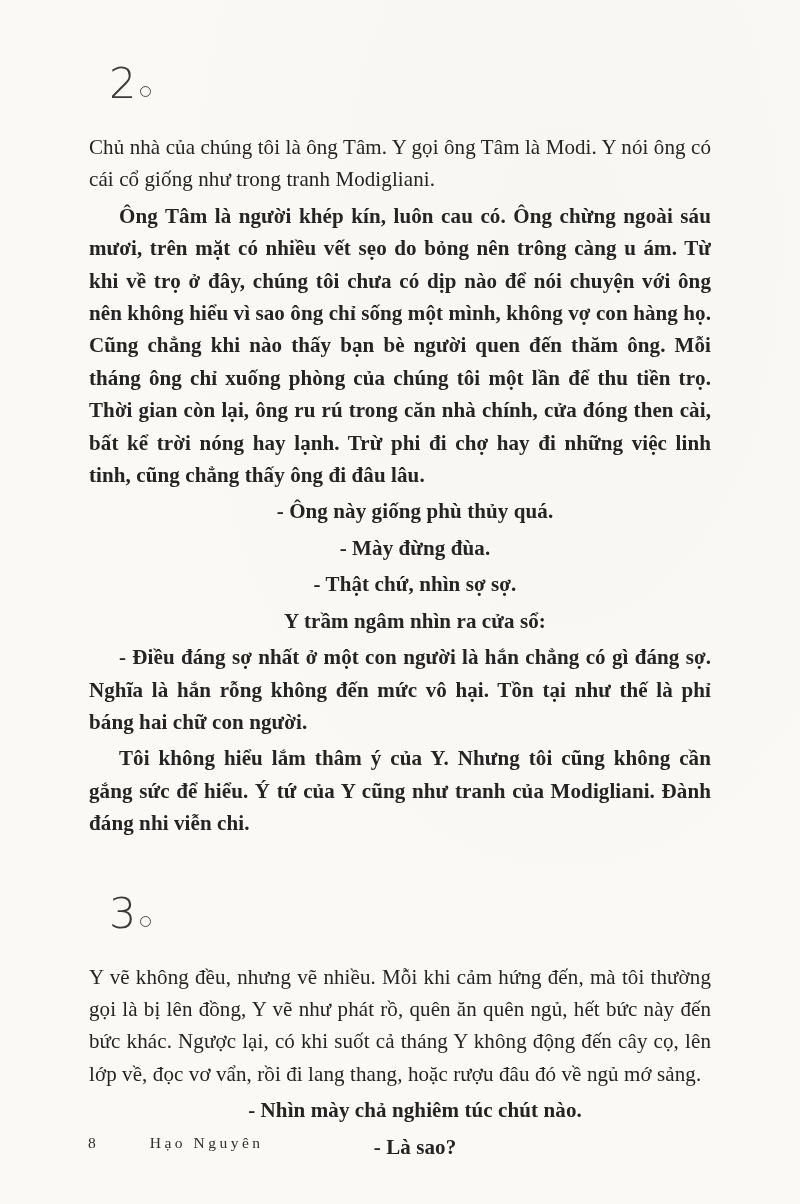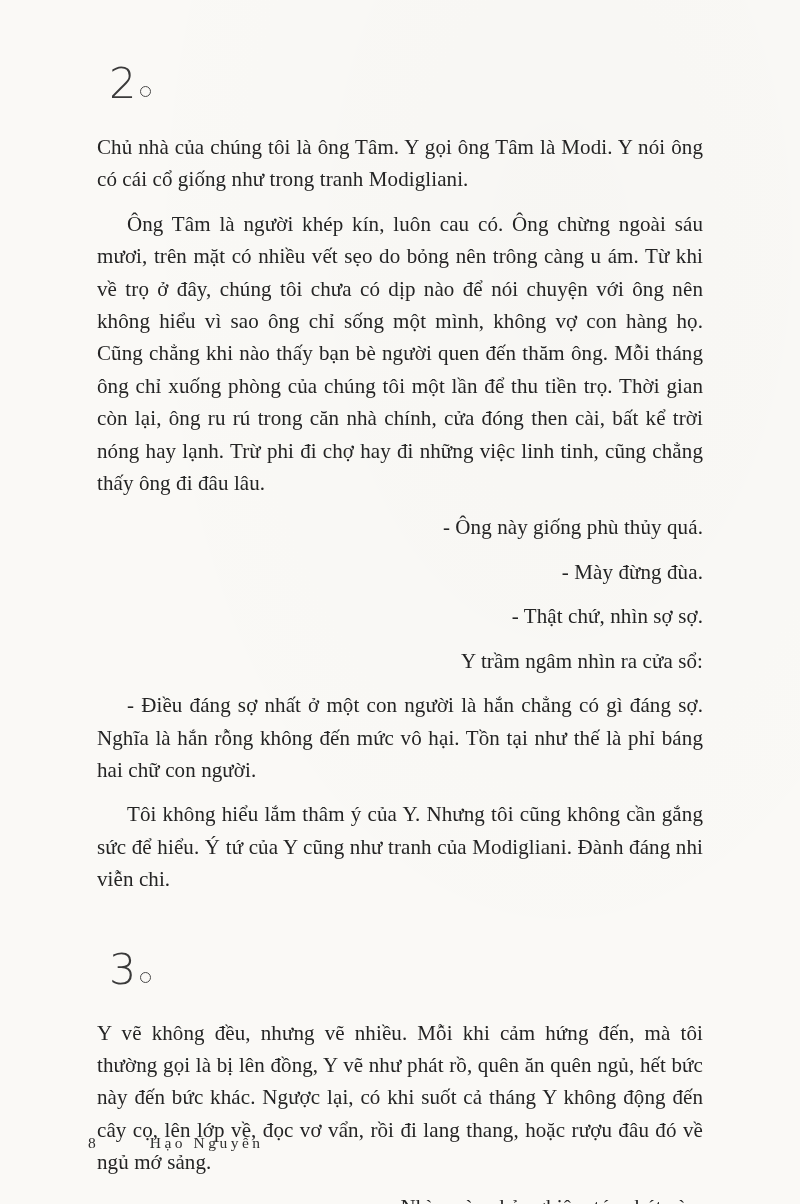--- a/index.html
+++ b/index.html
@@ -46,30 +46,31 @@
     vertical-align: 1px;
   }
   .section-heading-2 { margin-top: 0; }
   .section-heading-3 { margin-top: 52px; }
   .body-text {
     margin-top: 26px;
   }
   p.para {
     font-size: 21px;
     line-height: 32.4px;
-    margin: 12px;
+    margin: 4px;
     text-align: justify;
     text-justify: inter-word;
     letter-spacing: 0.1px;
   }
   p.para.indent {
     text-indent: 30px;
+    font-weight: bold;
   }
   p.para.dialogue {
-    text-align: right;
+    text-align: center;
   }
   .footer {
     position: absolute;
     left: 88px;
     bottom: 52px;
     font-size: 15.5px;
     color: #2e2e2e;
     display: flex;
     align-items: baseline;
     gap: 20px;

